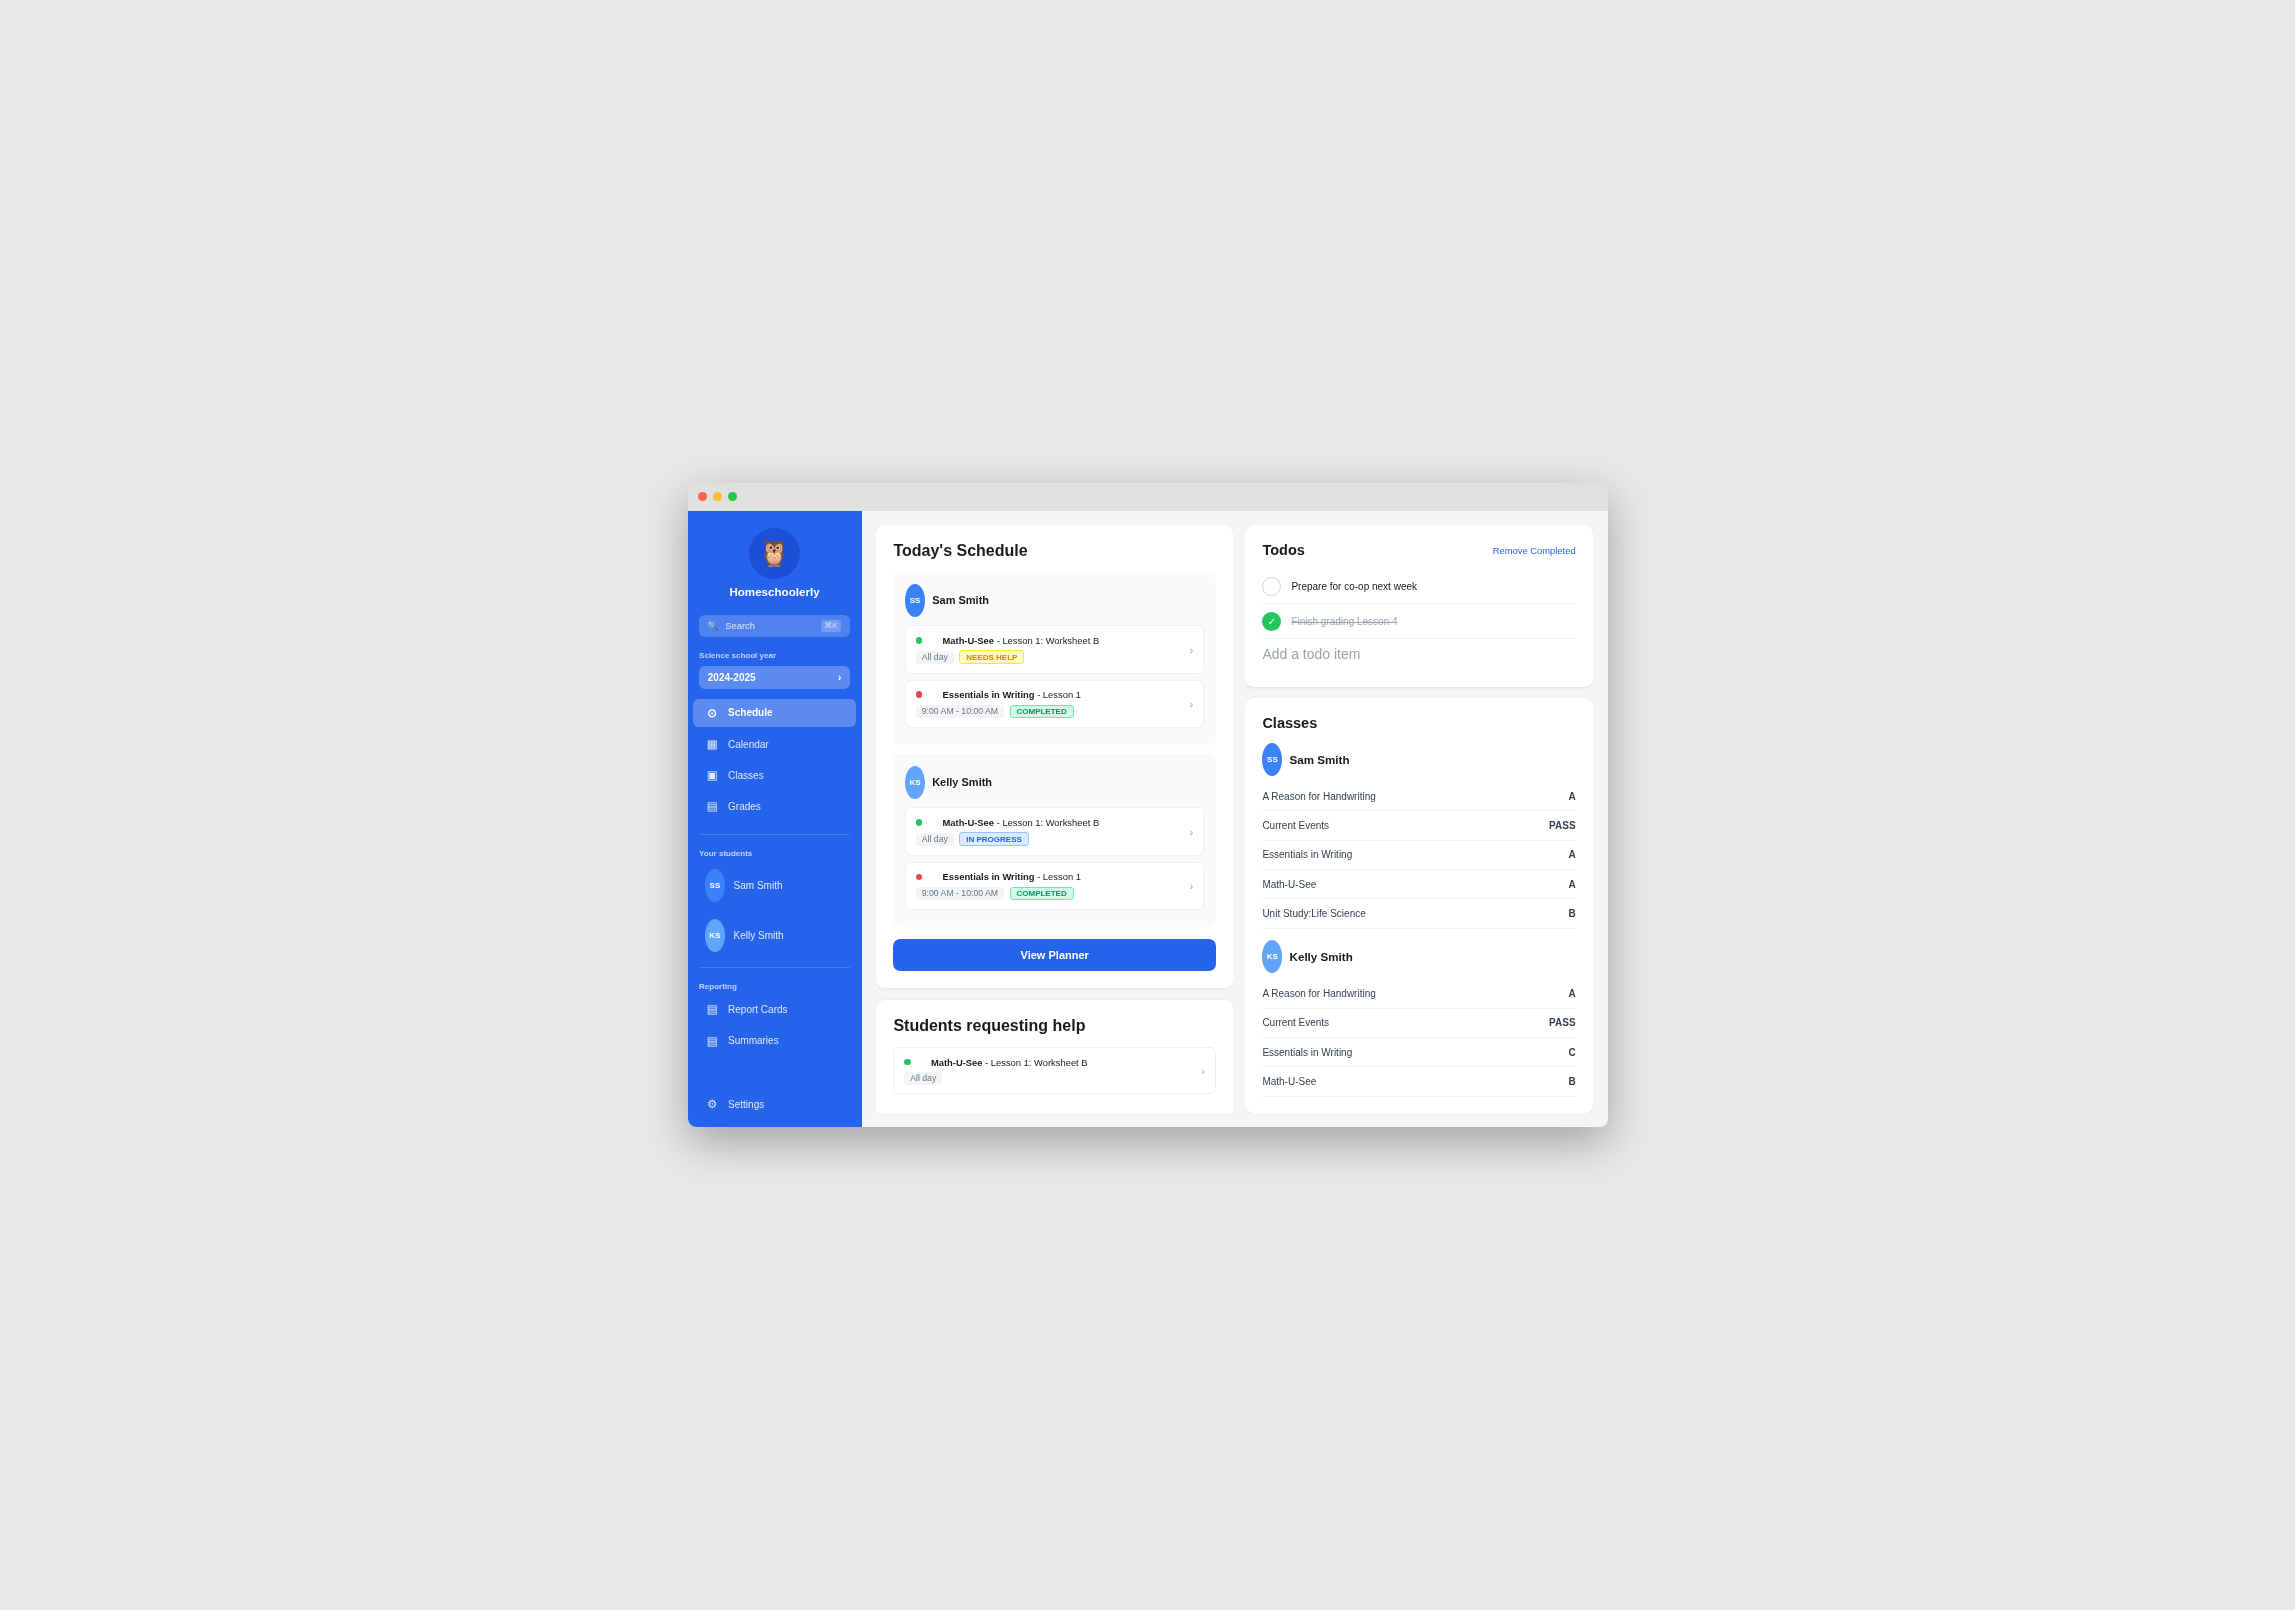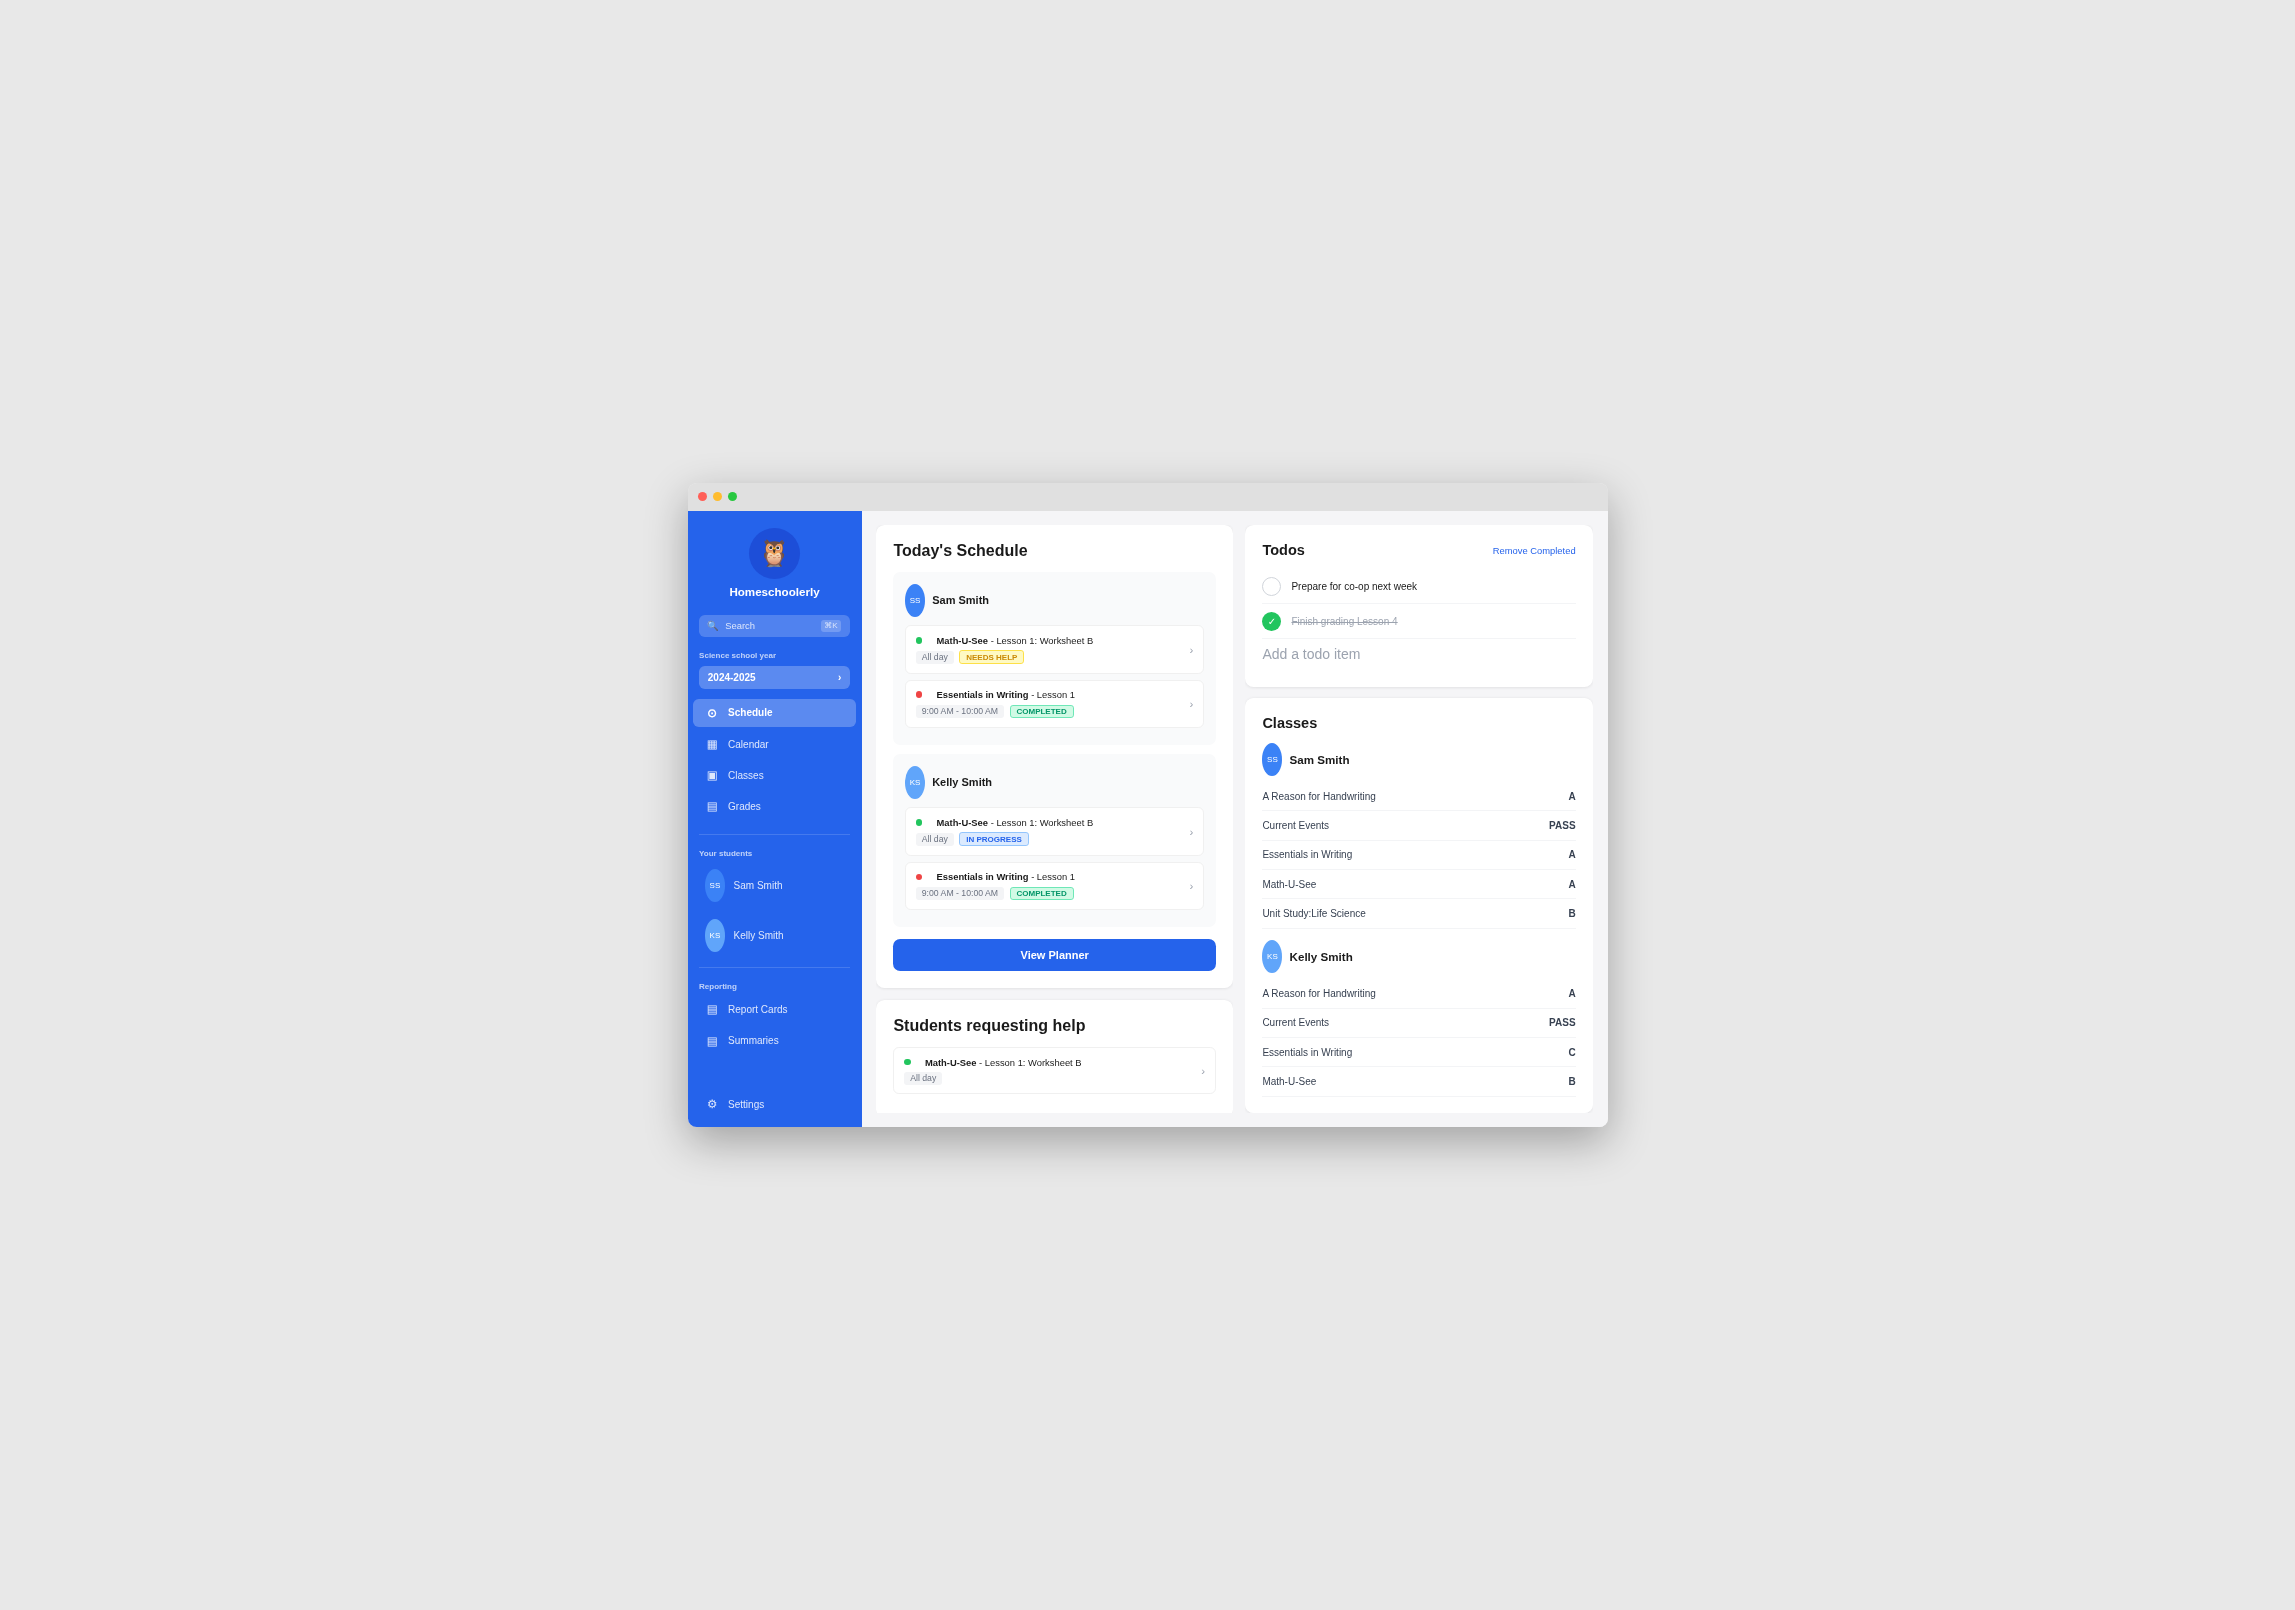--- a/index.html
+++ b/index.html
@@ -141,21 +141,21 @@
       width: 14.5px;
       text-align: center;
     }
     .sidebar-avatar {
       width: 20px; height: 33px;
       border-radius: 50%;
       display: flex;
       align-items: center;
       justify-content: center;
       font-size: 8px;
-      font-weight: 400;
+      font-weight: 700;
       color: white;
       flex-shrink: 0;
     }
     .avatar-ss { background: #3b82f6; }
     .avatar-ks { background: #60a5fa; }
     .sidebar-divider {
       height: 0.7px;
       background: rgba(255,255,255,0.15);
       margin: 5.8px 11.6px;
     }
@@ -215,21 +215,21 @@
       align-items: center;
       justify-content: space-between;
       border: 0.7px solid #f0f0f0;
     }
     .lesson-left { display: flex; flex-direction: column; gap: 4.3px; }
     .lesson-title {
       font-size: 9.4px;
       color: #1a1a1a;
       display: flex;
       align-items: center;
-      gap: 14px;
+      gap: 20px;
     }
     .lesson-title strong { font-weight: 600; }
     .lesson-dot {
       width: 6.5px; height: 6.5px;
       border-radius: 50%;
       flex-shrink: 0;
     }
     .dot-green { background: #22c55e; }
     .dot-red { background: #ef4444; }
     .lesson-meta {

